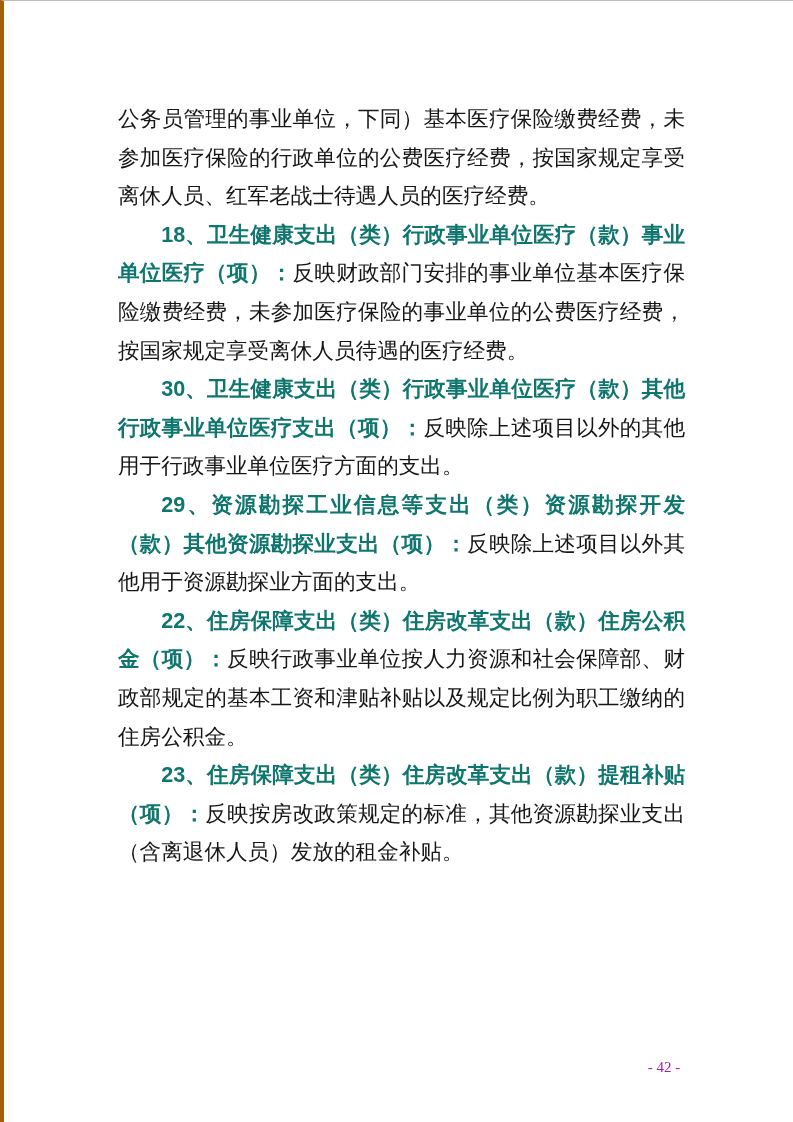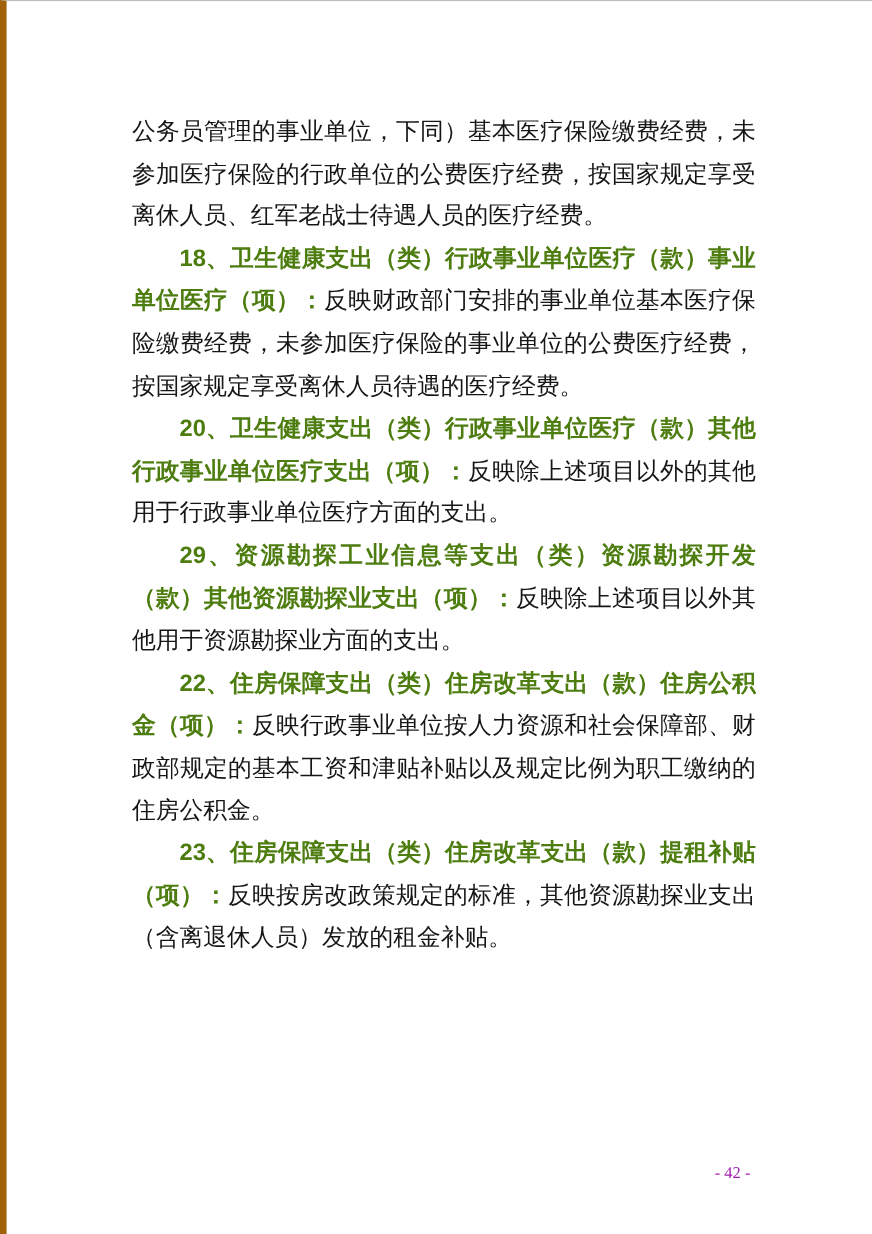--- a/index.html
+++ b/index.html
@@ -13,21 +13,21 @@
     position: relative;
     overflow: hidden;
     font-family: "Liberation Serif", "DejaVu Serif", serif;
     color: #161616;
   }
   .page {
     position: absolute;
     inset: 0;
     background: #ffffff;
     border-top: 1px solid #bdbdbd;
-    border-left: 6px solid #a16207;
+    border-left: 4px solid #a16207;
     box-sizing: border-box;
   }
   .content {
     position: absolute;
     left: 114px;
     top: 99px;
     width: 567px;
     font-size: 21.6px;
     line-height: 38.6px;
     text-align: justify;
@@ -37,21 +37,21 @@
     margin: 0;
     padding: 0;
     text-indent: 2em;
   }
   .para.continuation {
     text-indent: 0;
   }
   .item-heading {
     font-family: "Liberation Sans", "DejaVu Sans", sans-serif;
     font-weight: 700;
-    color: #4d7c0f;
+    color: #0f766e;
   }
   .item-body {
     font-weight: 400;
   }
   .page-number {
     position: absolute;
     left: 629px;
     top: 1057px;
     width: 62px;
     text-align: center;
@@ -66,21 +66,21 @@
 
 <div class="page">
 
   <div class="content">
 
     <p class="para continuation">公务员管理的事业单位，下同）基本医疗保险缴费经费，未参加医疗保险的行政单位的公费医疗经费，按国家规定享受离休人员、红军老战士待遇人员的医疗经费。</p>
 
     <p class="para"><strong class="item-heading">18、卫生健康支出（类）行政事业单位医疗（款）事业单位医疗（项）：</strong><span class="item-body">反映财政部门安排的事业单位基本医疗保险缴费经费，未参加医疗保险的事业单位的公费医疗经费，按国家规定享受离休人员待遇的医疗经费。</span></p>
 
 
-    <p class="para"><strong class="item-heading">20、卫生健康支出（类）行政事业单位医疗（款）其他行政事业单位医疗支出（项）：</strong><span class="item-body">反映除上述项目以外的其他用于行政事业单位医疗方面的支出。</span></p>
+    <p class="para"><strong class="item-heading">30、卫生健康支出（类）行政事业单位医疗（款）其他行政事业单位医疗支出（项）：</strong><span class="item-body">反映除上述项目以外的其他用于行政事业单位医疗方面的支出。</span></p>
 
     <p class="para"><strong class="item-heading">29、资源勘探工业信息等支出（类）资源勘探开发（款）其他资源勘探业支出（项）：</strong><span class="item-body">反映除上述项目以外其他用于资源勘探业方面的支出。</span></p>
 
     <p class="para"><strong class="item-heading">22、住房保障支出（类）住房改革支出（款）住房公积金（项）：</strong><span class="item-body">反映行政事业单位按人力资源和社会保障部、财政部规定的基本工资和津贴补贴以及规定比例为职工缴纳的住房公积金。</span></p>
 
     <p class="para"><strong class="item-heading">23、住房保障支出（类）住房改革支出（款）提租补贴（项）：</strong><span class="item-body">反映按房改政策规定的标准，其他资源勘探业支出（含离退休人员）发放的租金补贴。</span></p>
 
   </div>
 
   <div class="page-number">- 42 -</div>

